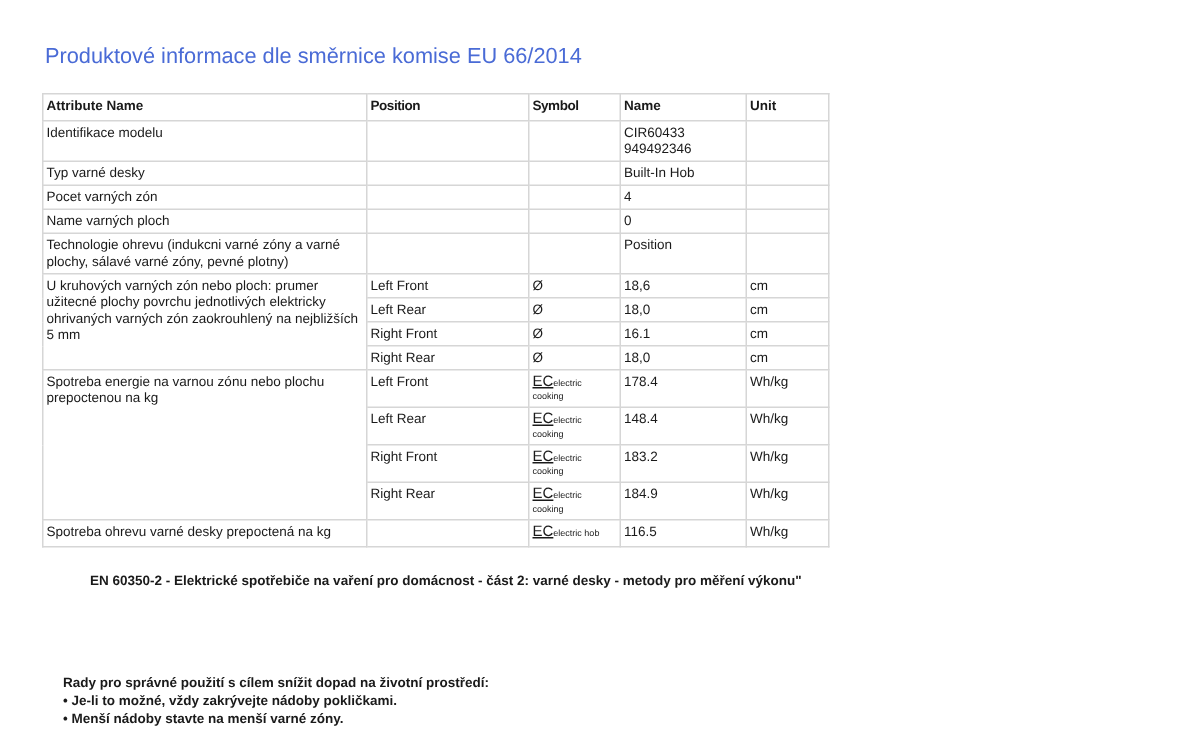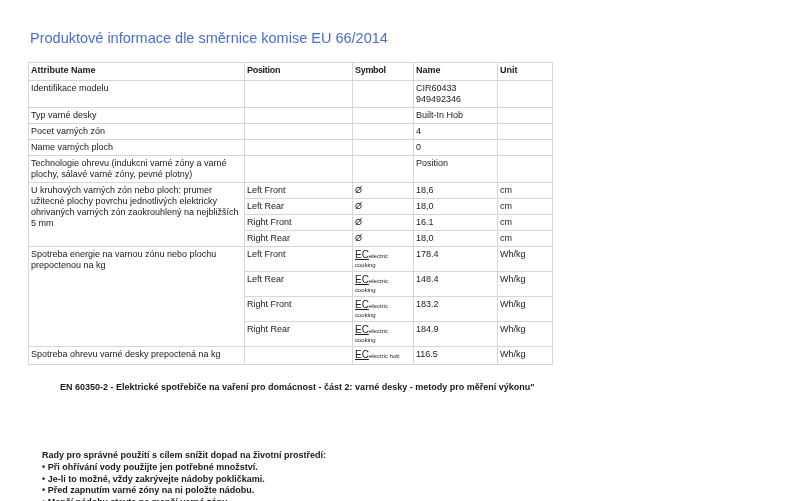--- a/index.html
+++ b/index.html
@@ -142,17 +142,15 @@
     <td>116.5</td>
     <td>Wh/kg</td>
   </tr>
 </tbody>
   </table>
 
 <div class="norm">EN 60350-2 - Elektrické spotřebiče na vaření pro domácnost - část 2: varné desky - metody pro měření výkonu"</div>
 
 <div class="advice">
   <div>Rady pro správné použití s cílem snížit dopad na životní prostředí:</div>
-  <div>• Při ohřívání vody použijte jen potřebné množství.</div>
   <div>• Je-li to možné, vždy zakrývejte nádoby pokličkami.</div>
-  <div>• Před zapnutím varné zóny na ni položte nádobu.</div>
   <div>• Menší nádoby stavte na menší varné zóny.</div>
 </div>
 
 </body></html>

